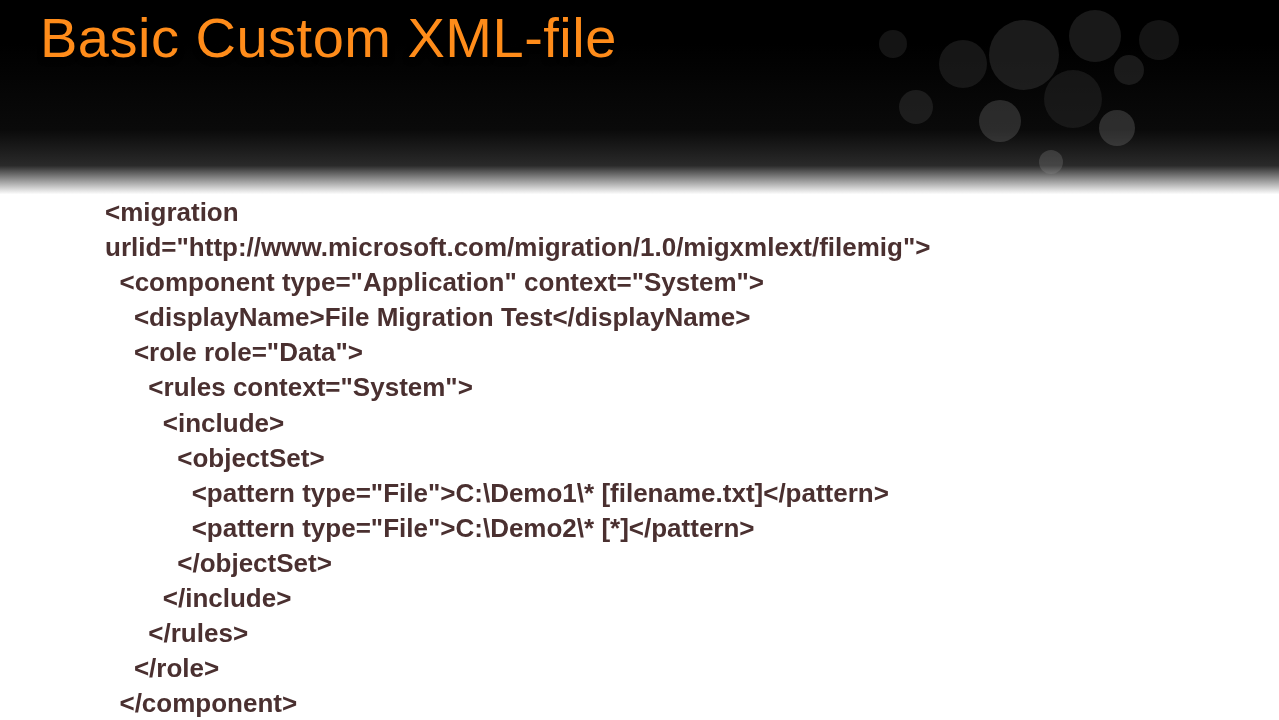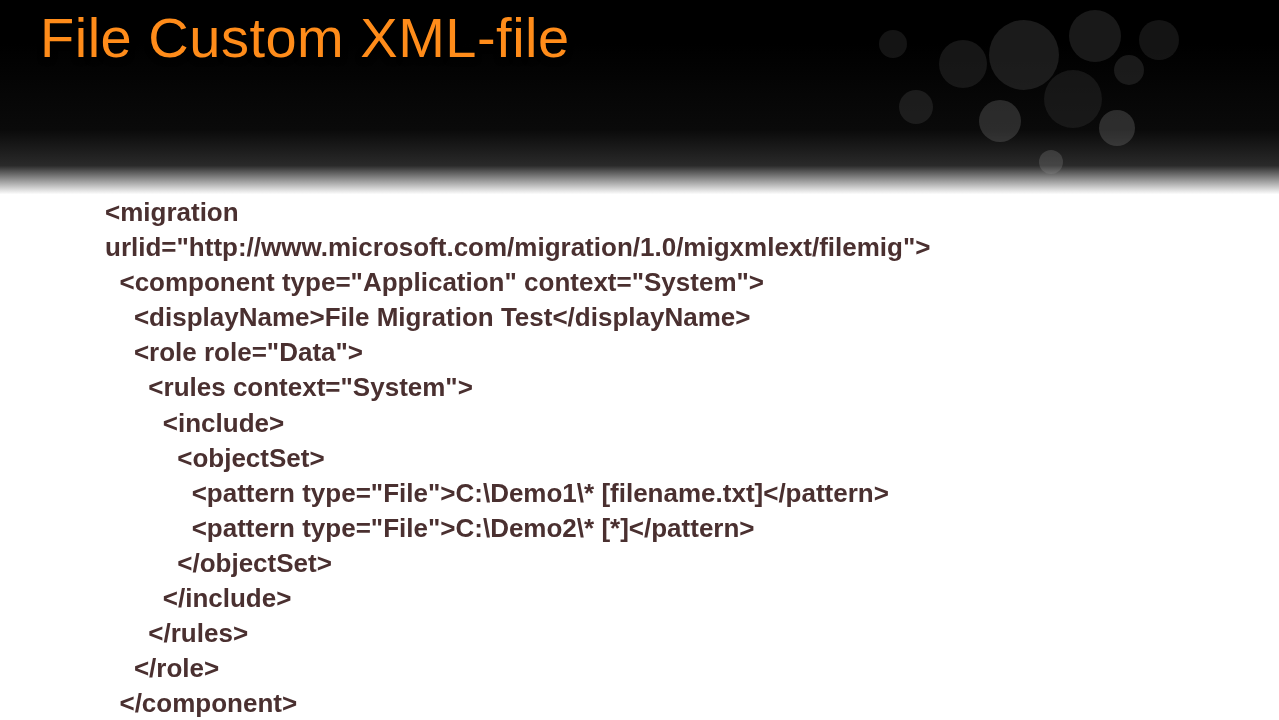--- a/index.html
+++ b/index.html
@@ -71,21 +71,21 @@
     <span style="width:58px;height:58px;left:305px;top:70px;background:rgba(40,40,40,0.5);"></span>
     <span style="width:34px;height:34px;left:160px;top:90px;background:rgba(50,50,50,0.5);"></span>
     <span style="width:30px;height:30px;left:375px;top:55px;background:rgba(50,50,50,0.5);"></span>
     <span style="width:42px;height:42px;left:240px;top:100px;background:rgba(110,110,110,0.35);"></span>
     <span style="width:36px;height:36px;left:360px;top:110px;background:rgba(130,130,130,0.3);"></span>
     <span style="width:40px;height:40px;left:400px;top:20px;background:rgba(40,40,40,0.5);"></span>
     <span style="width:28px;height:28px;left:140px;top:30px;background:rgba(40,40,40,0.5);"></span>
     <span style="width:24px;height:24px;left:300px;top:150px;background:rgba(150,150,150,0.25);"></span>
   </div>
 
-  <div class="title">File Custom XML-file</div>
+  <div class="title">Basic Custom XML-file</div>
 
   <div class="code-area"><span>&lt;migration</span>
 <span>urlid="http://www.microsoft.com/migration/1.0/migxmlext/filemig"&gt;</span>
 <span>  &lt;component type="Application" context="System"&gt;</span>
 <span>    &lt;displayName&gt;File Migration Test&lt;/displayName&gt;</span>
 <span>    &lt;role role="Data"&gt;</span>
 <span>      &lt;rules context="System"&gt;</span>
 <span>        &lt;include&gt;</span>
 <span>          &lt;objectSet&gt;</span>
 <span>            &lt;pattern type="File"&gt;C:\Demo1\* [filename.txt]&lt;/pattern&gt;</span>

